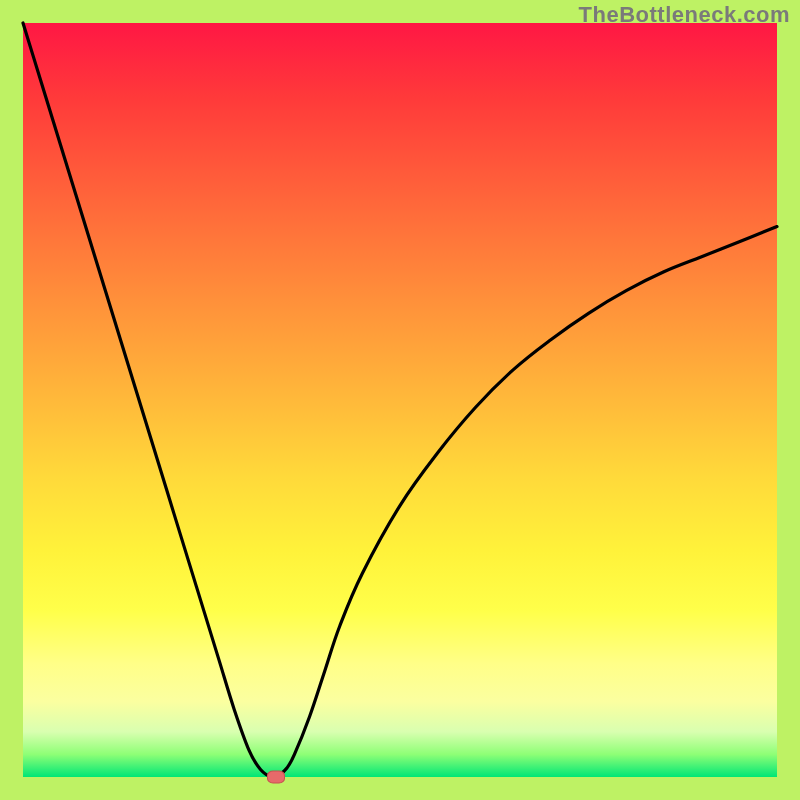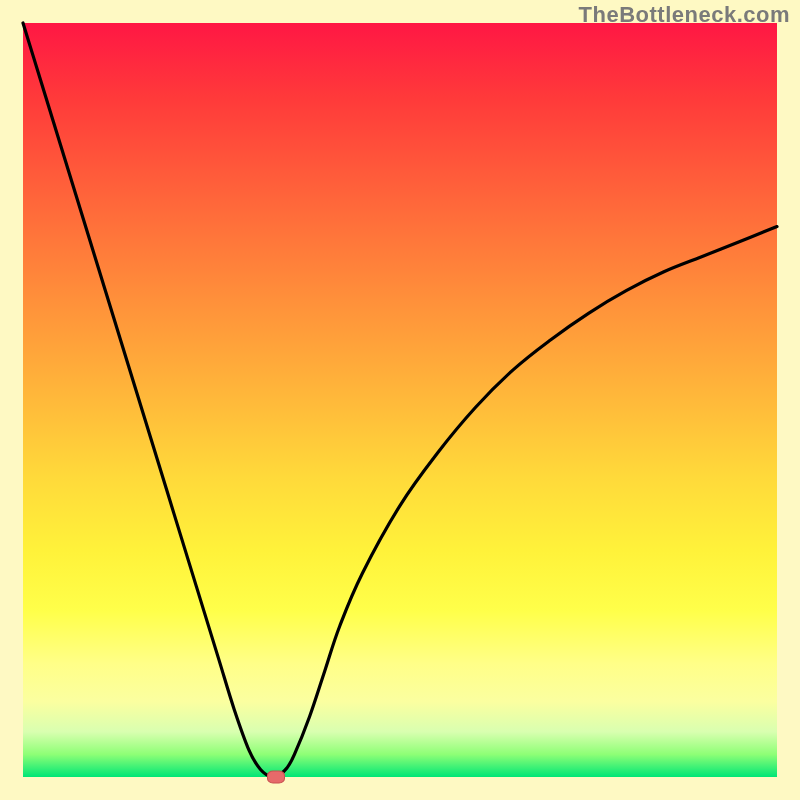--- a/index.html
+++ b/index.html
@@ -10,21 +10,21 @@
     background: #000000;
     overflow: hidden;
     font-family: Arial, Helvetica, sans-serif;
   }
   .frame {
     position: absolute;
     left: 0;
     top: 0;
     width: 800px;
     height: 800px;
-    background: #fef9c3;
+    background: #bef264;
   }
   .plot {
     position: absolute;
     left: 23px;
     top: 23px;
     width: 754px;
     height: 754px;
     background: linear-gradient(
       to bottom,
       #ff1744 0%,

